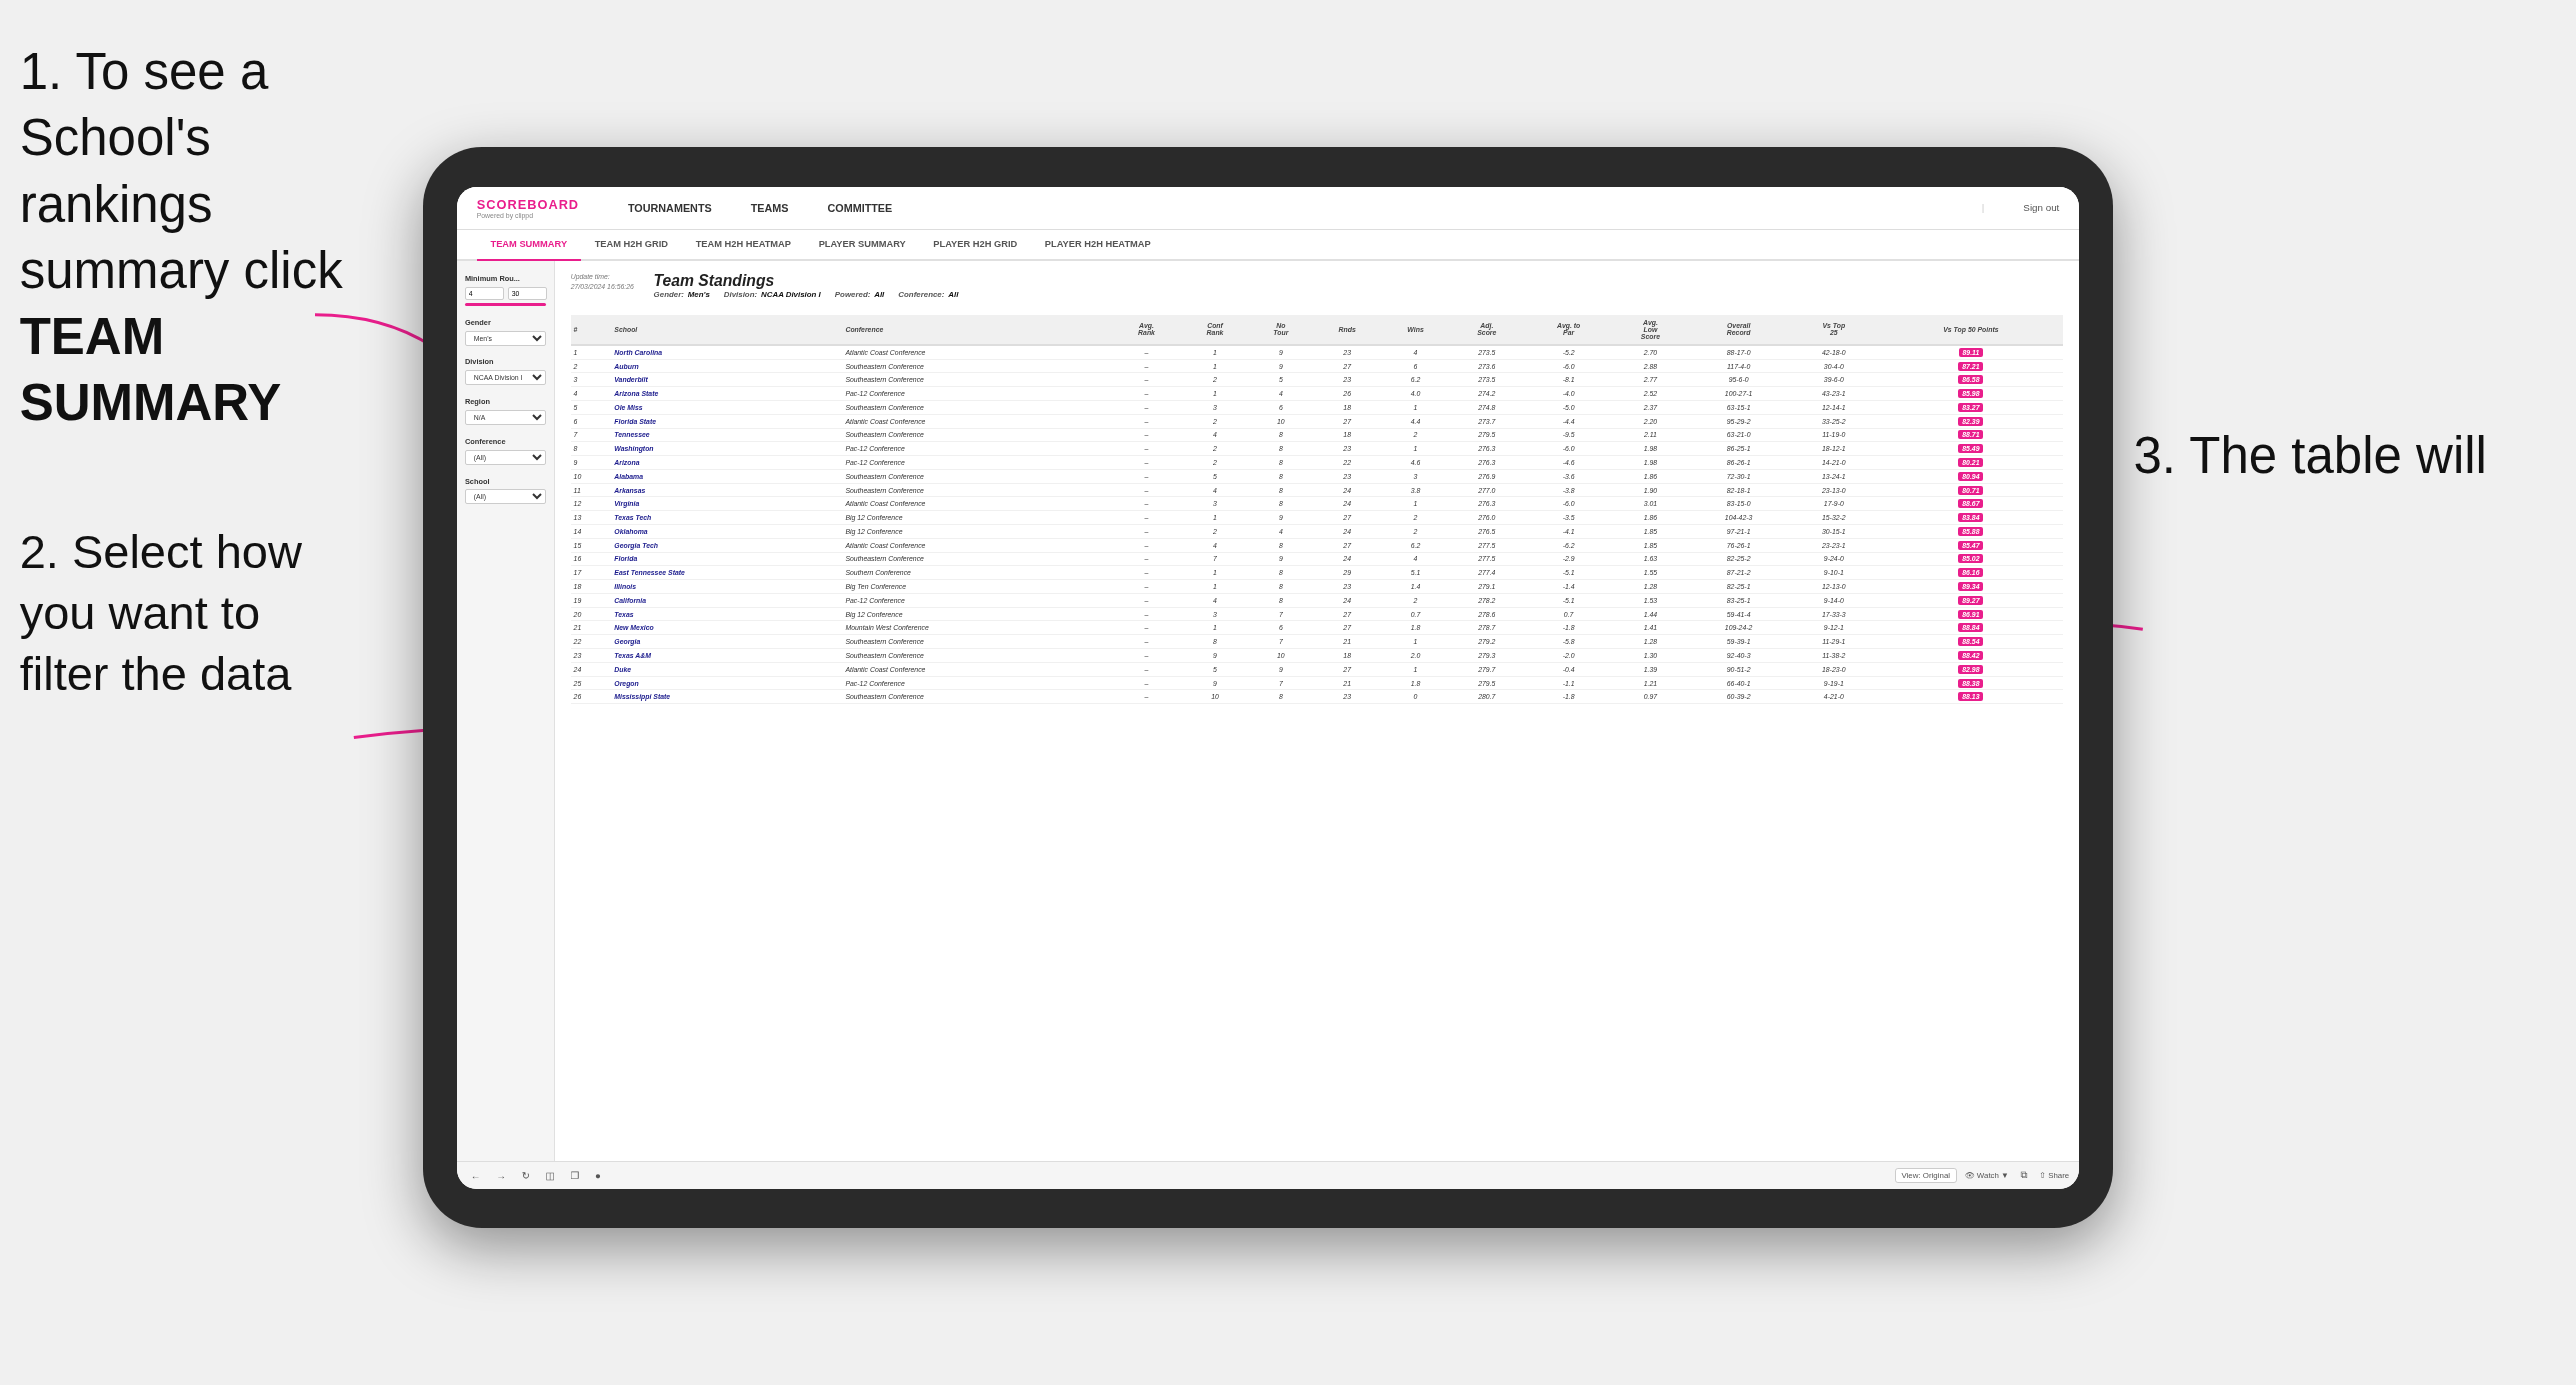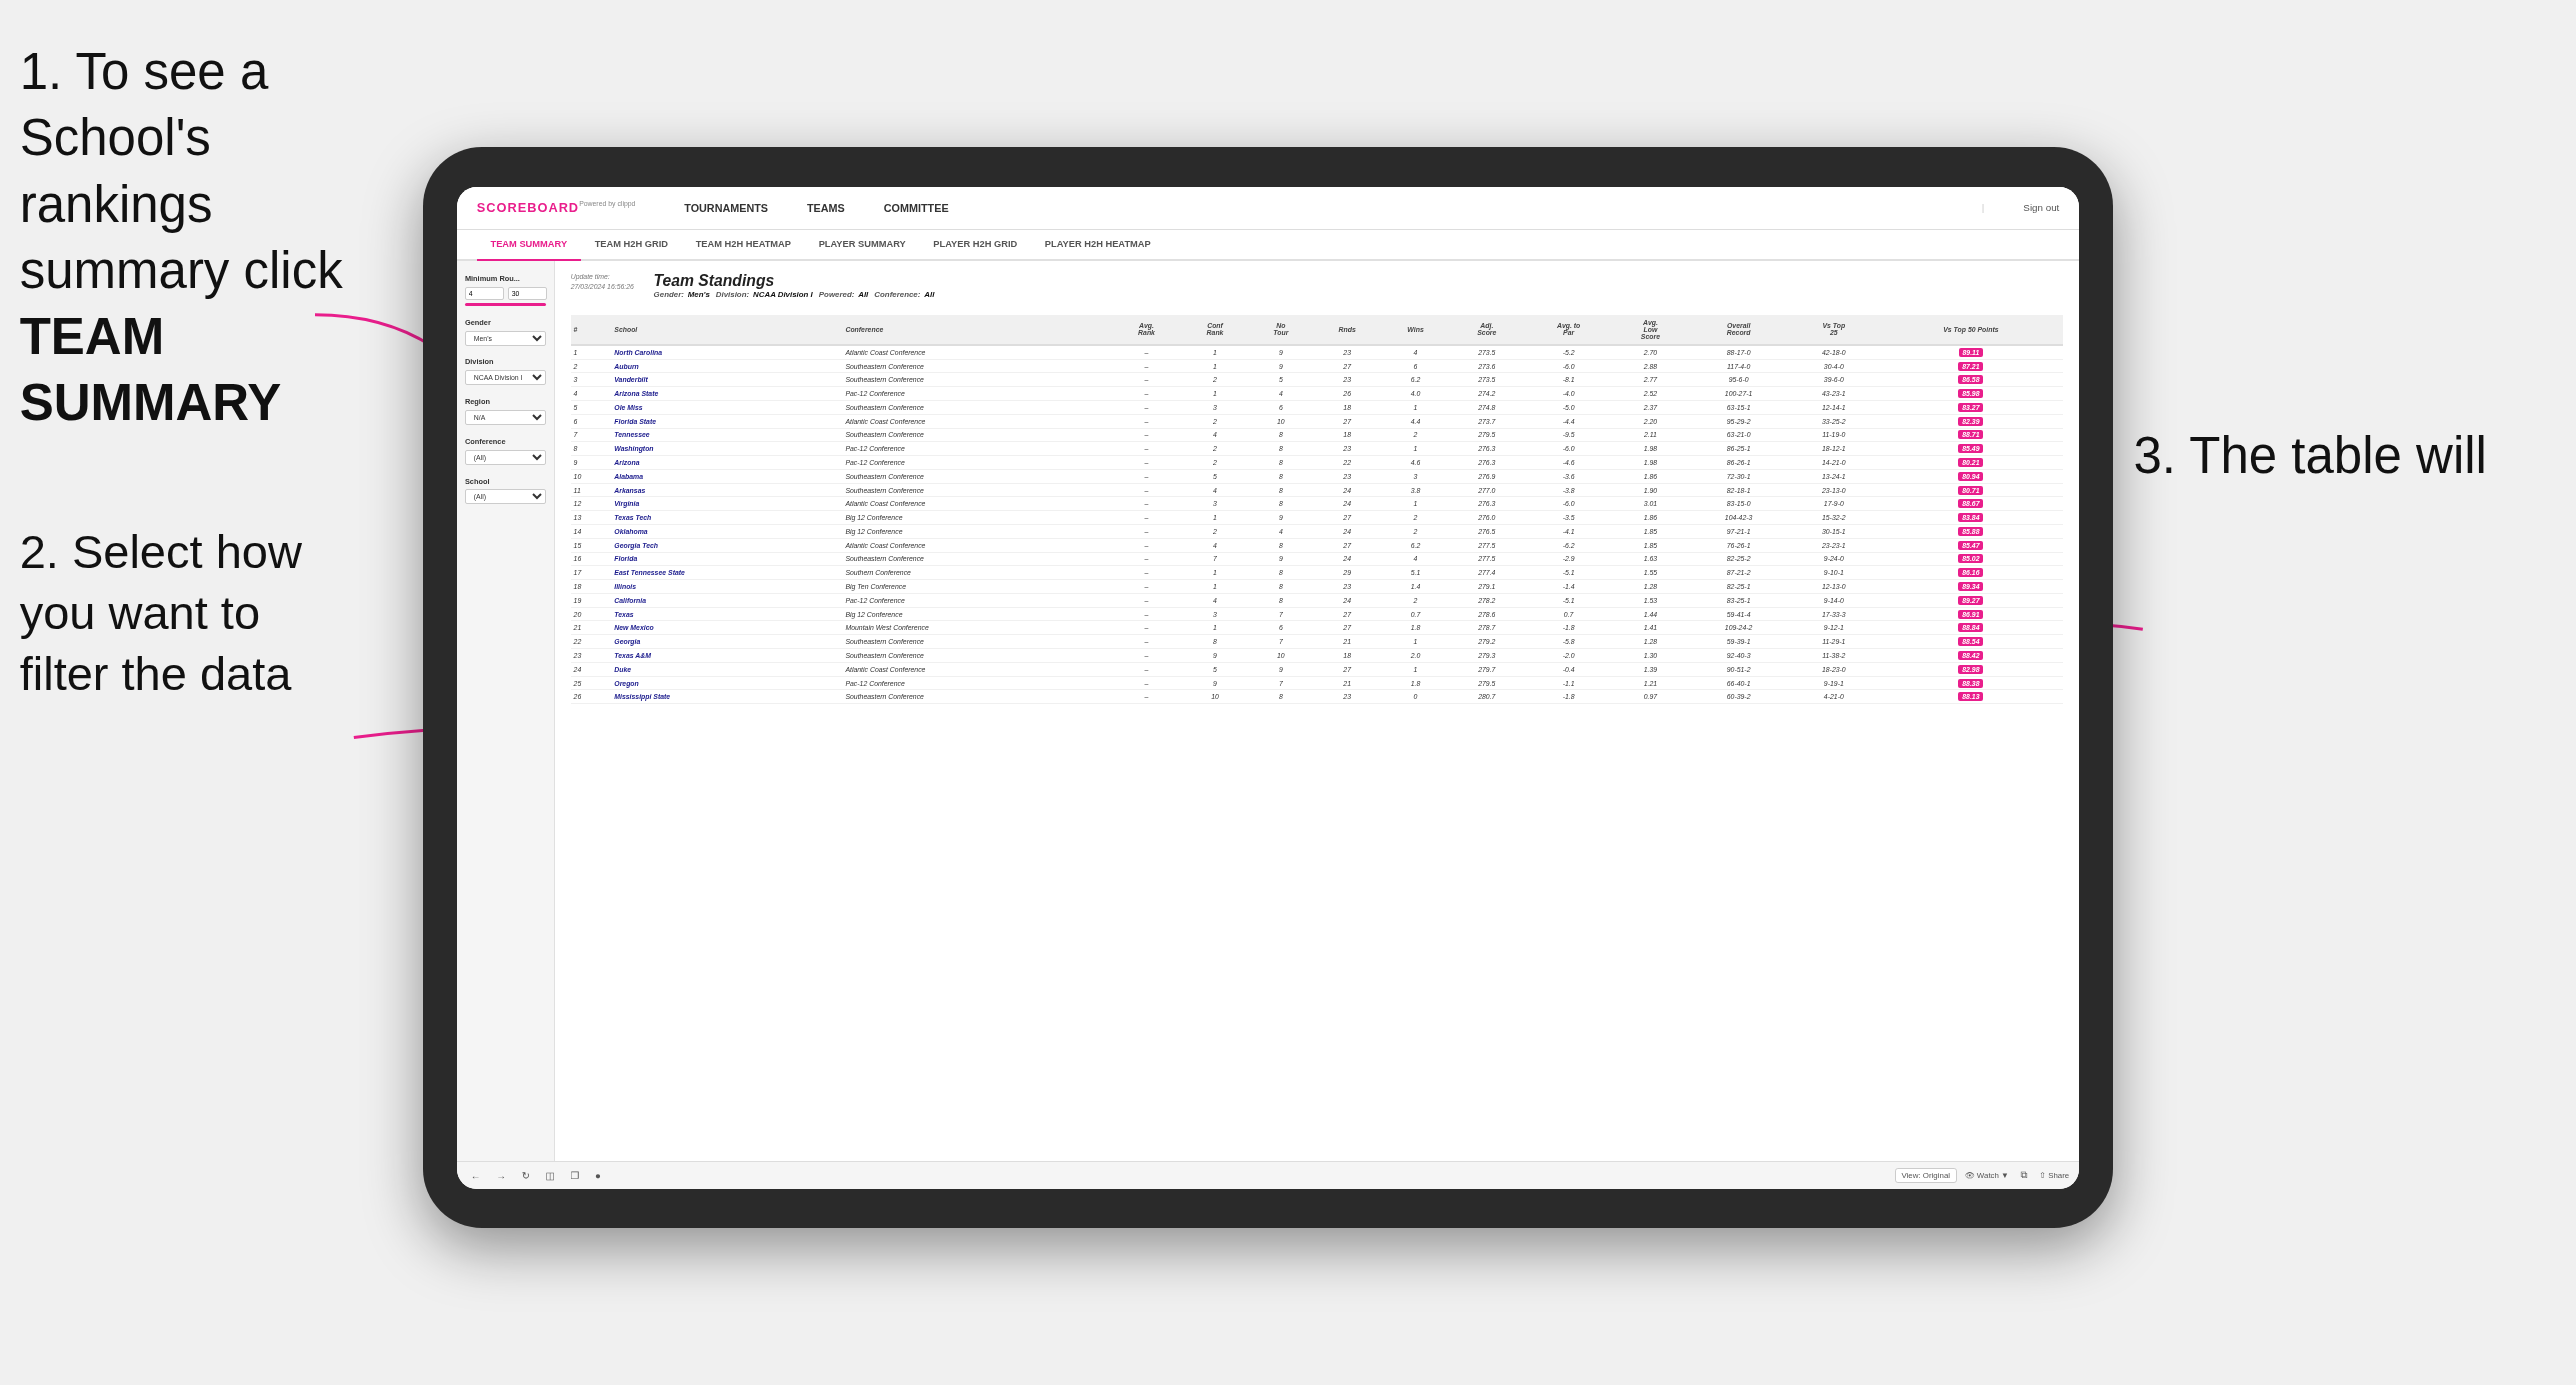--- a/index.html
+++ b/index.html
@@ -74,20 +74,21 @@
       background: #fff;
       border-bottom: 1px solid #ddd;
       padding: 0 19.7px;
       height: 43px;
       display: flex;
       align-items: center;
       gap: 39px;
     }
     .logo-area {
       display: flex;
+      flex-direction: column;
       margin-right: 9.8px;
     }
     .logo-scoreboard {
       font-size: 12.8px;
       font-weight: 900;
       color: #e91e8c;
       letter-spacing: 1px;
     }
     .logo-sub {
       font-size: 6.9px;
@@ -212,21 +213,21 @@
       margin-right: 19.7px;
       line-height: 1.4;
     }
     .standings-title {
       font-size: 15.7px;
       font-weight: 700;
       color: #222;
     }
     .filters-row {
       display: flex;
-      gap: 6px;
+      gap: 14px;
       margin-bottom: 7.9px;
       font-size: 7.9px;
       color: #333;
       align-items: center;
     }
     .filter-chip {
       display: flex;
       align-items: center;
       gap: 3.9px;
     }

